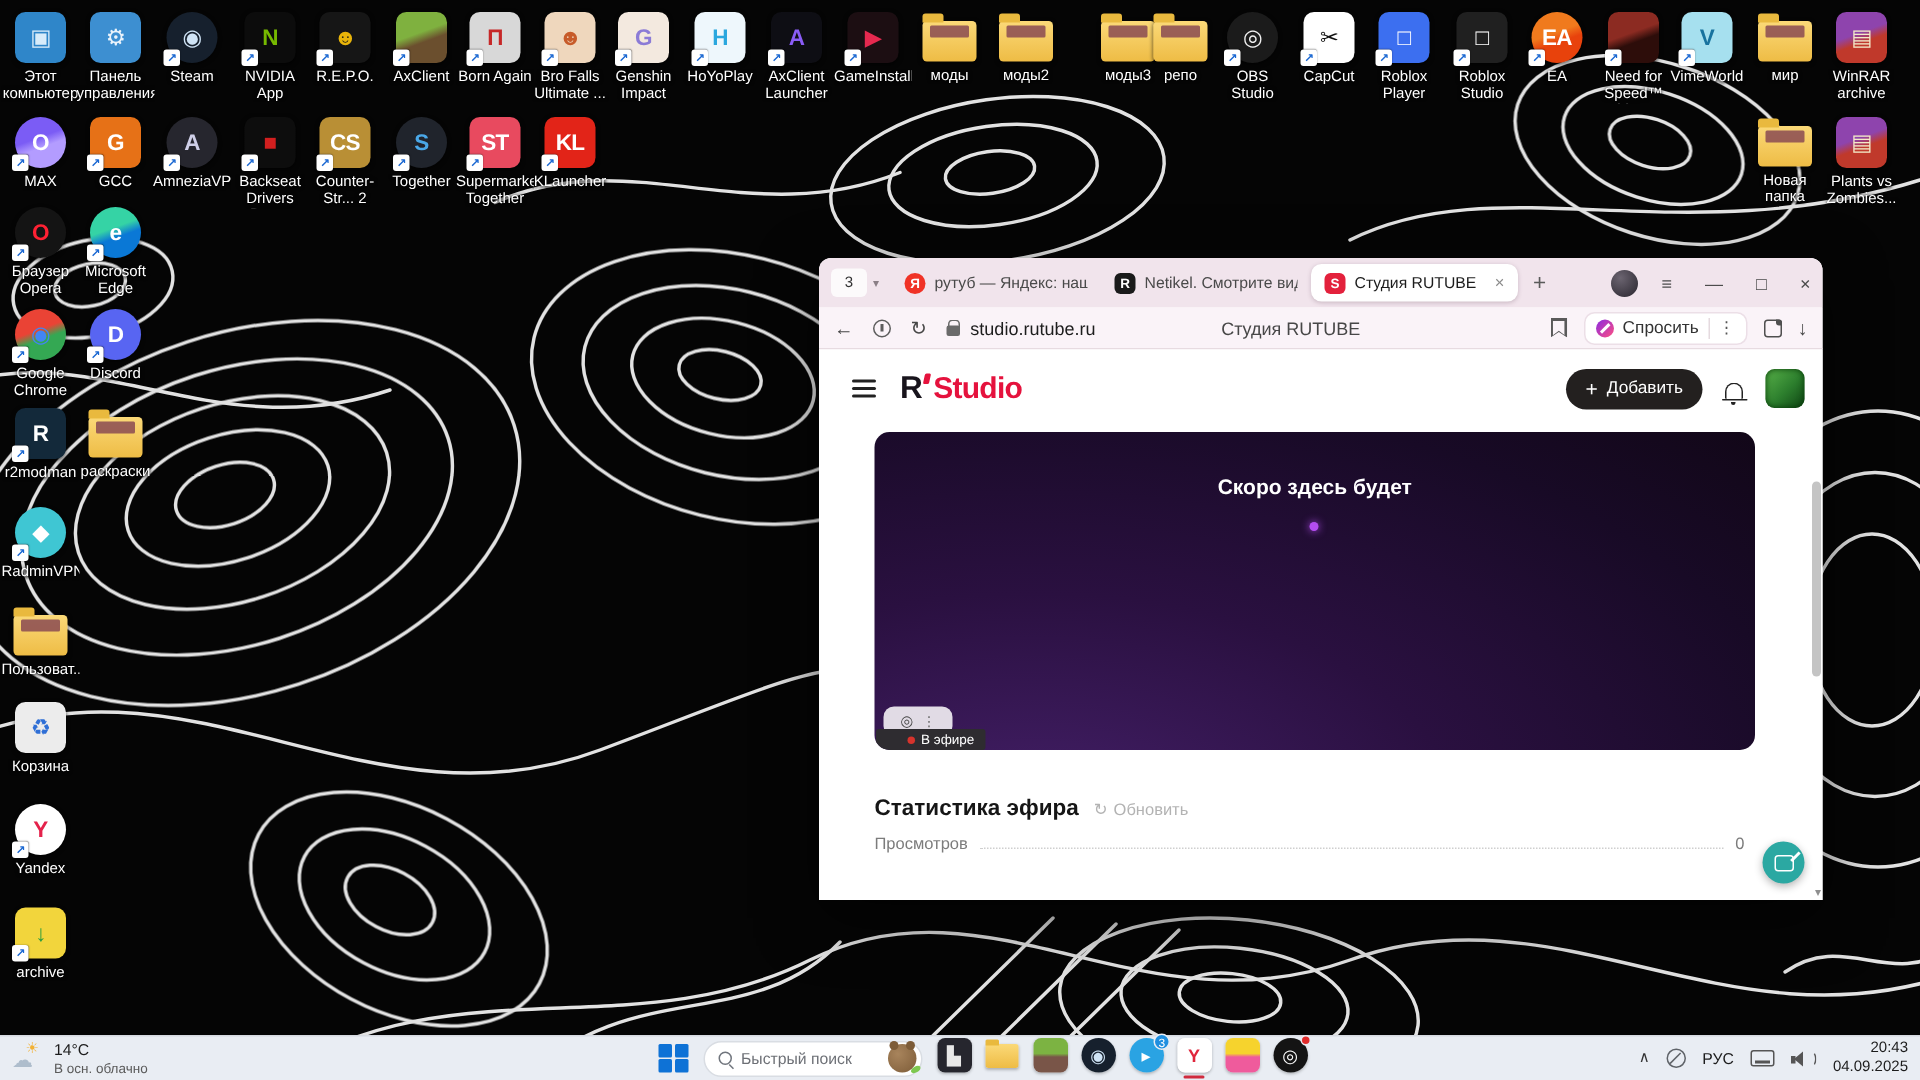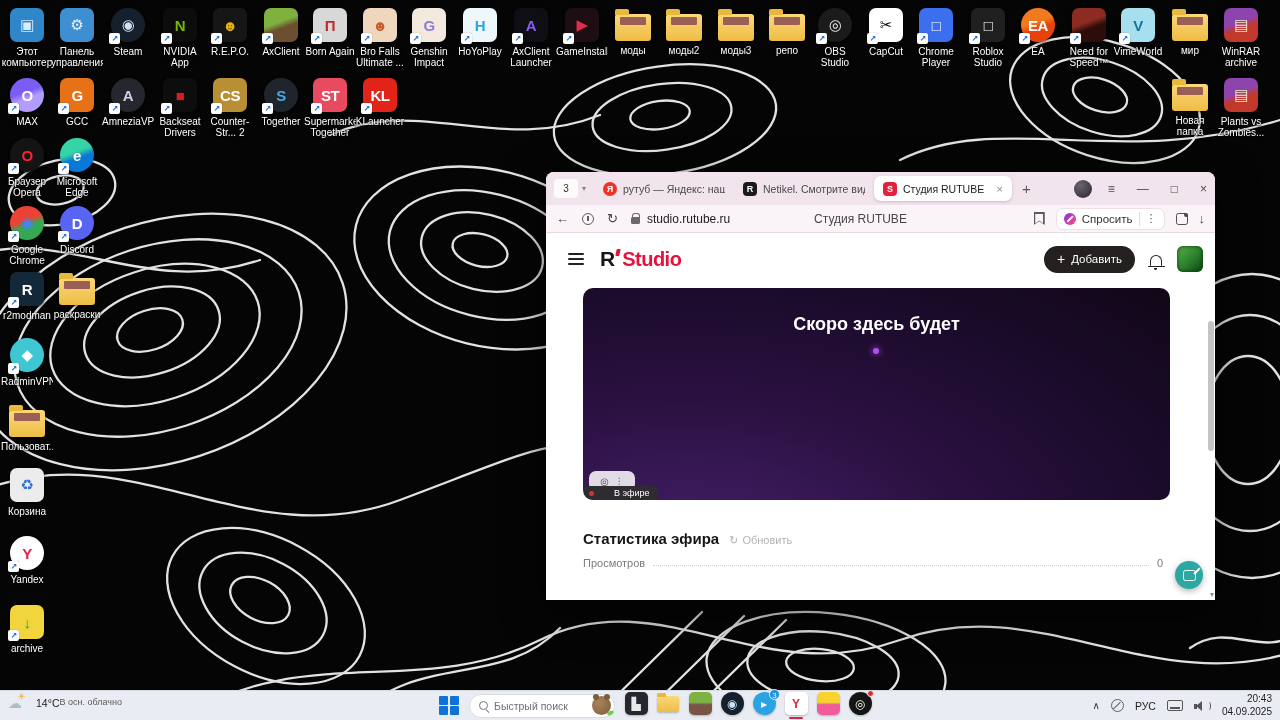--- a/index.html
+++ b/index.html
@@ -89,28 +89,28 @@
     display:flex; align-items:center; gap:6px; }
   .add-plus { font-size:14px; line-height:14px; }
   .bell { width:12px; height:11px; border:1.6px solid #222; border-bottom:none; border-radius:6px 6px 1px 1px; position:relative; margin-top:2px; }
   .bell::after { content:""; position:absolute; left:-3.5px; right:-3.5px; bottom:-1.6px; height:1.6px; background:#222; border-radius:1px; }
   .bell::before { content:""; position:absolute; left:3.2px; bottom:-4.4px; width:3px; height:2.4px; background:#222; border-radius:0 0 3px 3px; }
   .sh-avatar { width:26px; height:26px; border-radius:6px; background:linear-gradient(135deg,#59b24a,#2c7e2d 55%,#0f4514); box-shadow:inset 0 0 4px #063807; }
 
   
   .preview { position:absolute; left:37px; top:55px; width:587px; height:212px; border-radius:10px; overflow:hidden;
     background:radial-gradient(ellipse at 18% 125%, #45206a 0%, #2a1040 42%, #180a26 78%, #120718 100%); }
-  .pv-text { position:absolute; left:0; right:0; top:26px; text-align:center; color:#fff; font-size:18px; font-weight:600; line-height:20px; }
+  .pv-text { position:absolute; left:0; right:0; top:26px; text-align:center; color:#fff; font-size:14px; font-weight:600; line-height:20px; }
   .pv-dot { position:absolute; left:290px; top:60px; width:6px; height:6px; border-radius:50%; background:#b44df0; box-shadow:0 0 6px #b44df0; }
   .pv-pill { position:absolute; left:6px; top:183px; width:46px; height:20px; background:rgba(240,237,242,.92); border-radius:7px;
     display:flex; align-items:center; justify-content:center; gap:6px; }
   .pv-eye { font-size:10px; color:#4a4a4a; }
   .pv-dots { font-size:9px; color:#666; }
-  .live-badge { position:absolute; left:1px; top:198px; background:#2e2c30; border-radius:2px; padding:2px 7px 2px 5px;
-    display:flex; align-items:center; gap:20px; }
+  .live-badge { position:absolute; left:1px; top:198px; background:#2e2c30; border-radius:2px; padding:2px 7px 2px 21px;
+    display:flex; align-items:center; gap:4px; }
   .live-dot { width:5px; height:5px; border-radius:50%; background:#d6332c; }
   .live-label { font-size:9px; color:#fff; }
 
   .video-title { position:absolute; left:37px; top:273px; font-size:13px; color:#161616; }
   .stats-hdr { position:absolute; left:37px; top:297px; display:flex; align-items:baseline; gap:10px; }
   .stats-title { font-size:15px; font-weight:700; color:#161616; }
   .refresh-link { display:flex; align-items:baseline; gap:4px; color:#b3b3b3; font-size:11px; }
   .stats-hint { position:absolute; left:37px; top:320px; font-size:10.5px; color:#8f8f8f; }
   .stats-rows { position:absolute; left:37px; right:52px; top:321px; }
   .stat-row { display:flex; align-items:flex-end; height:15px; }
@@ -123,21 +123,21 @@
   .fab-ic::after { content:""; position:absolute; right:-3px; top:-4px; width:1.6px; height:8px; background:#fff; transform:rotate(45deg); }
   .pg-scroll { position:absolute; right:1px; top:88px; width:6px; height:130px; background:#c4c4c4; border-radius:3px; }
   .pg-scroll-arrow { position:absolute; right:1px; bottom:1px; font-size:8px; color:#8f8f8f; }
 
   
   .taskbar { position:absolute; left:0; right:0; bottom:0; height:30px; background:#e9edf3; border-top:1px solid #d6dae1; z-index:10; }
   .tb-weather { position:absolute; left:8px; top:3px; display:flex; gap:6px; align-items:center; }
   .wx { position:relative; width:22px; height:18px; }
   .wx-sun { position:absolute; left:9px; top:-3px; color:#f2b134; font-size:10px; }
   .wx-cloud { position:absolute; left:0; top:1px; color:#aebdcc; font-size:14px; }
-  .wx-texts { display:flex; flex-direction:row; line-height:1.2; }
+  .wx-texts { display:flex; flex-direction:column; line-height:1.2; }
   .wx-temp { font-size:10.5px; color:#1c1c1c; }
   .wx-cond { font-size:9px; color:#5a5a5a; }
   .tb-center { position:absolute; left:438px; top:0; bottom:0; display:flex; align-items:center; gap:9px; }
   .start { width:22px; height:22px; display:grid; grid-template-columns:9px 9px; grid-template-rows:9px 9px; gap:1.6px; place-content:center; }
   .start span { background:#0e72d6; border-radius:1px; }
   .searchpill { width:146px; height:24px; background:#fff; border:1px solid #d9dde3; border-radius:12px;
     display:flex; align-items:center; gap:6px; padding:0 3px 0 9px; }
   .mag { width:9px; height:9px; border:1.4px solid #70757d; border-radius:50%; position:relative; flex:0 0 9px; }
   .mag::after { content:""; position:absolute; left:6.5px; top:6.5px; width:1.4px; height:4px; background:#70757d; transform:rotate(-45deg); }
   .search-text { flex:1; font-size:10.5px; color:#6d7076; white-space:nowrap; overflow:hidden; }
@@ -325,21 +325,21 @@
       </div>
 
       <div class="dicon" style="left: 658px; top: 8px;">
         <div class="dicon-art folder">
           <span class="dicon-glyph"></span>
 
         </div>
         <div class="dicon-label">моды2</div>
       </div>
 
-      <div class="dicon" style="left: 710px; top: 8px;">
+      <div class="dicon" style="left: 726px; top: 8px;">
         <div class="dicon-art folder">
           <span class="dicon-glyph"></span>
 
         </div>
         <div class="dicon-label">моды3</div>
       </div>
 
       <div class="dicon" style="left: 761px; top: 8px;">
         <div class="dicon-art folder">
           <span class="dicon-glyph"></span>
@@ -362,21 +362,21 @@
           <span class="dicon-arrow">↗</span>
         </div>
         <div class="dicon-label">CapCut</div>
       </div>
 
       <div class="dicon" style="left: 910px; top: 8px;">
         <div class="dicon-art" style="--bg: #3c6ff0; --fg: #ffffff;">
           <span class="dicon-glyph">□</span>
           <span class="dicon-arrow">↗</span>
         </div>
-        <div class="dicon-label">Chrome Player</div>
+        <div class="dicon-label">Roblox Player</div>
       </div>
 
       <div class="dicon" style="left: 962px; top: 8px;">
         <div class="dicon-art" style="--bg: #202020; --fg: #ffffff;">
           <span class="dicon-glyph">□</span>
           <span class="dicon-arrow">↗</span>
         </div>
         <div class="dicon-label">Roblox Studio</div>
       </div>
 

